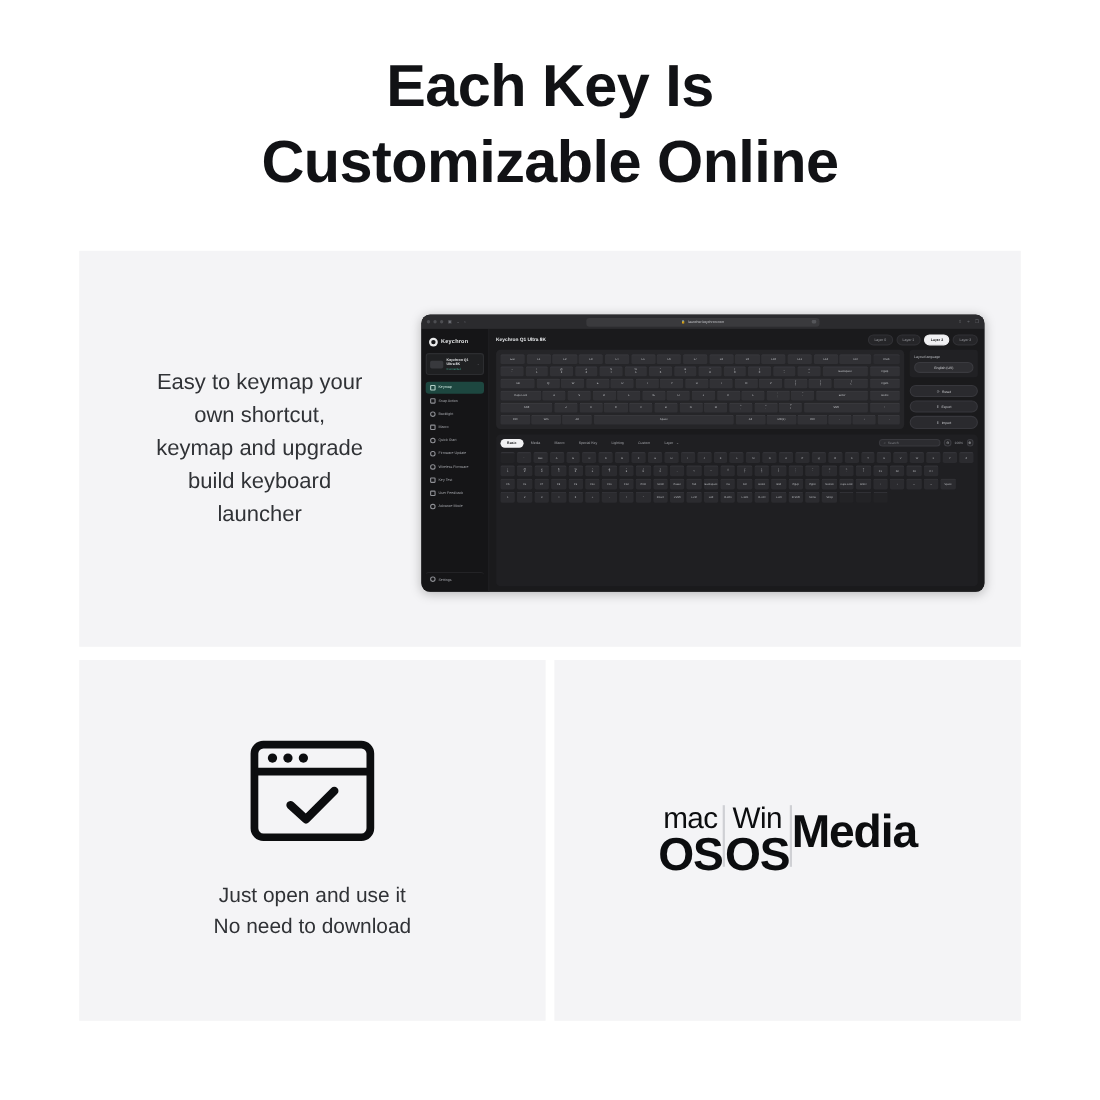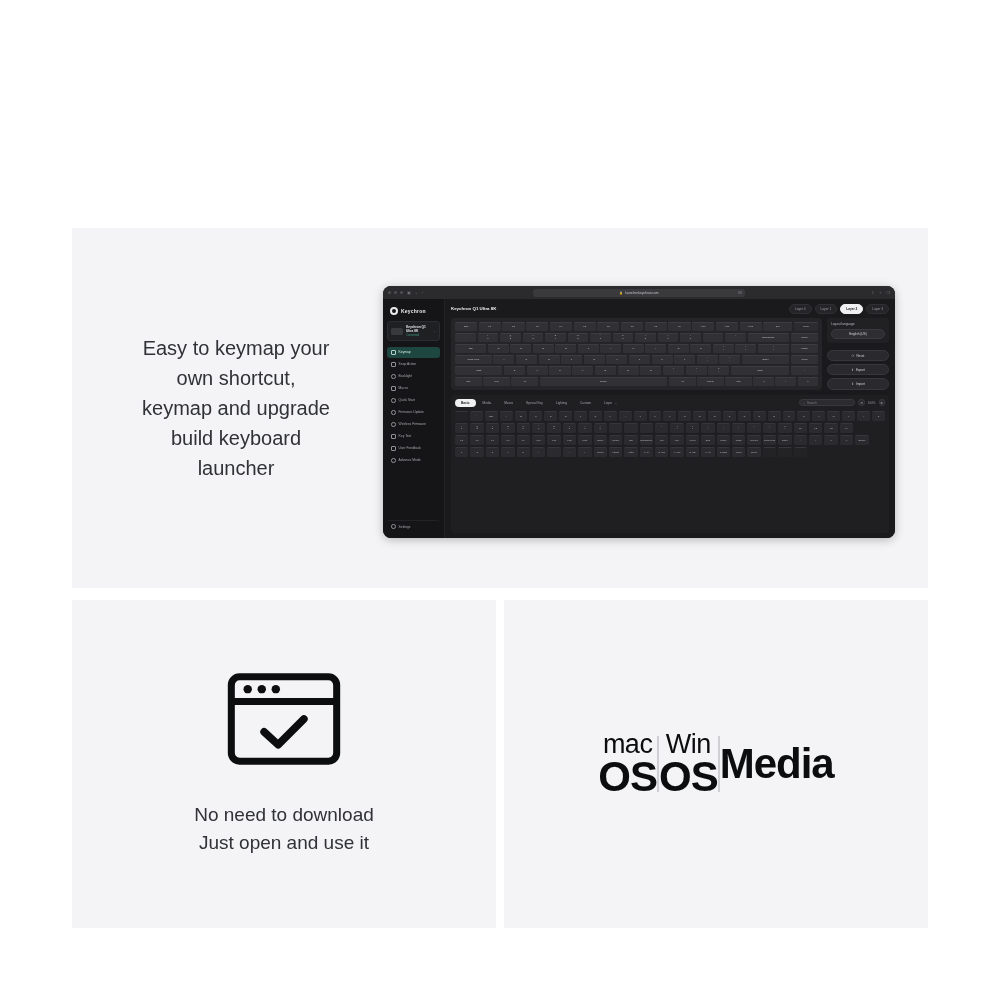--- a/index.html
+++ b/index.html
@@ -57,21 +57,21 @@
     margin-top: 34px;
     text-align: center;
     font-size: 19px;
     line-height: 1.5;
     color: #303236;
   }
   .card-caption span { display: block; }
 
   .browser-icon { width: 118px; height: 96px; }
 
-  .os-row { display: flex; align-items: center; }
+  .os-row { display: flex; }
   .os-block { text-align: center; color: #0c0d0f; line-height: 0.93; }
   .os-block .small { font-size: 27px; font-weight: 500; letter-spacing: -.5px;}
   .os-block .big { font-size: 42px; font-weight: 600; letter-spacing: -1px; }
   .os-single { font-size: 42px; font-weight: 600; color: #0c0d0f; letter-spacing: -1px;}
   .os-div { width: 2px; height: 56px; background: #cfd0d4; }
 
   
   .app-window {
     position: absolute;
     left: 383px; top: 286px;
@@ -237,20 +237,24 @@
     overflow: hidden; white-space: nowrap;
   }
   .pkey.empty { background: #232326; }
   .pkey .stk2 { display:flex; flex-direction:column; align-items:center; line-height:1.05; }
 </style>
 </head>
 <body>
 
 <div class="page">
 
+  <h1 class="headline">
+    <span>Each Key Is</span>
+    <span class="l2">Customizable Online</span>
+  </h1>
 
   <div class="hero-card">
     <div class="hero-text">
       <span>Easy to keymap your</span><br>
       <span>own shortcut,</span><br>
       <span>keymap and upgrade</span><br>
       <span>build keyboard</span><br>
       <span>launcher</span>
     </div>
   </div>
@@ -832,22 +836,22 @@
   <div class="bottom-card" id="card-download">
     <svg class="browser-icon" viewBox="0 0 100 82">
       <rect x="5" y="5" width="90" height="72" rx="7" fill="none" stroke="#0c0d0f" stroke-width="6"></rect>
       <line x1="5" y1="26" x2="95" y2="26" stroke="#0c0d0f" stroke-width="6"></line>
       <circle cx="19" cy="15.5" r="3.6" fill="#0c0d0f"></circle>
       <circle cx="31" cy="15.5" r="3.6" fill="#0c0d0f"></circle>
       <circle cx="43" cy="15.5" r="3.6" fill="#0c0d0f"></circle>
       <polyline points="33,52 45,63 67,41" fill="none" stroke="#0c0d0f" stroke-width="6.5" stroke-linecap="round" stroke-linejoin="round"></polyline>
     </svg>
     <div class="card-caption">
+      <span>Just open and use it</span>
       <span>No need to download</span>
-      <span>Just open and use it</span>
     </div>
   </div>
 
   <div class="bottom-card" id="card-systems">
     <div class="os-row">
       <div class="os-block">
         <div class="small">mac</div>
         <div class="big">OS</div>
       </div>
       <div class="os-div"></div>

